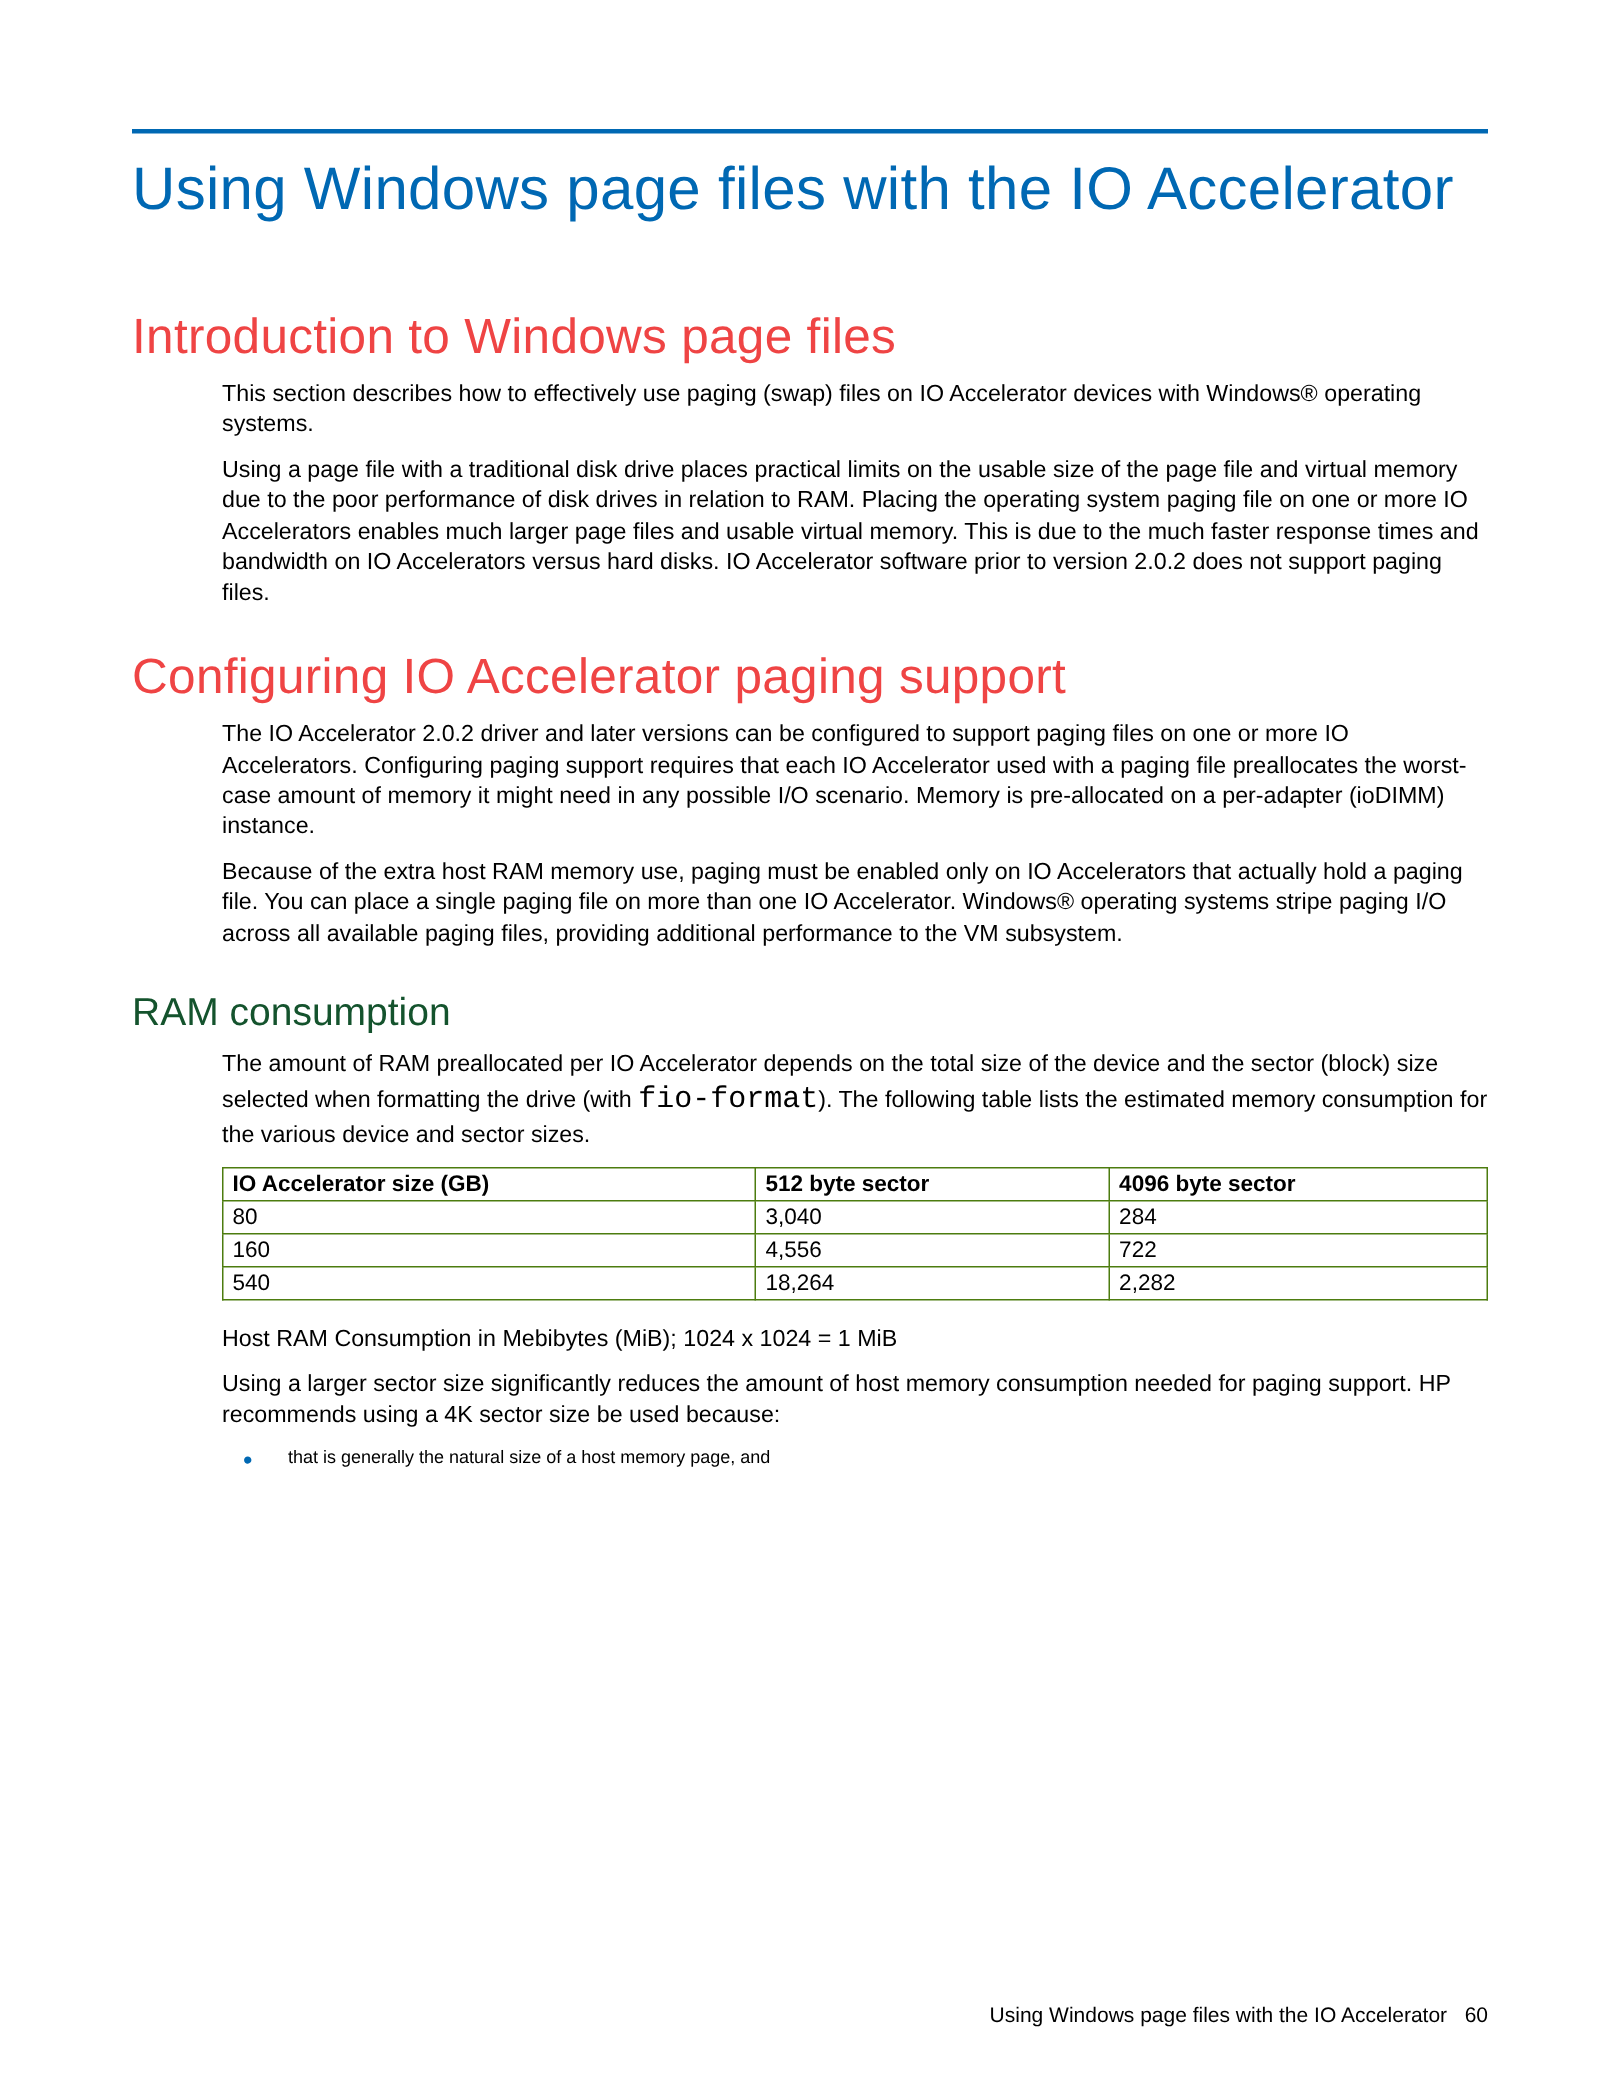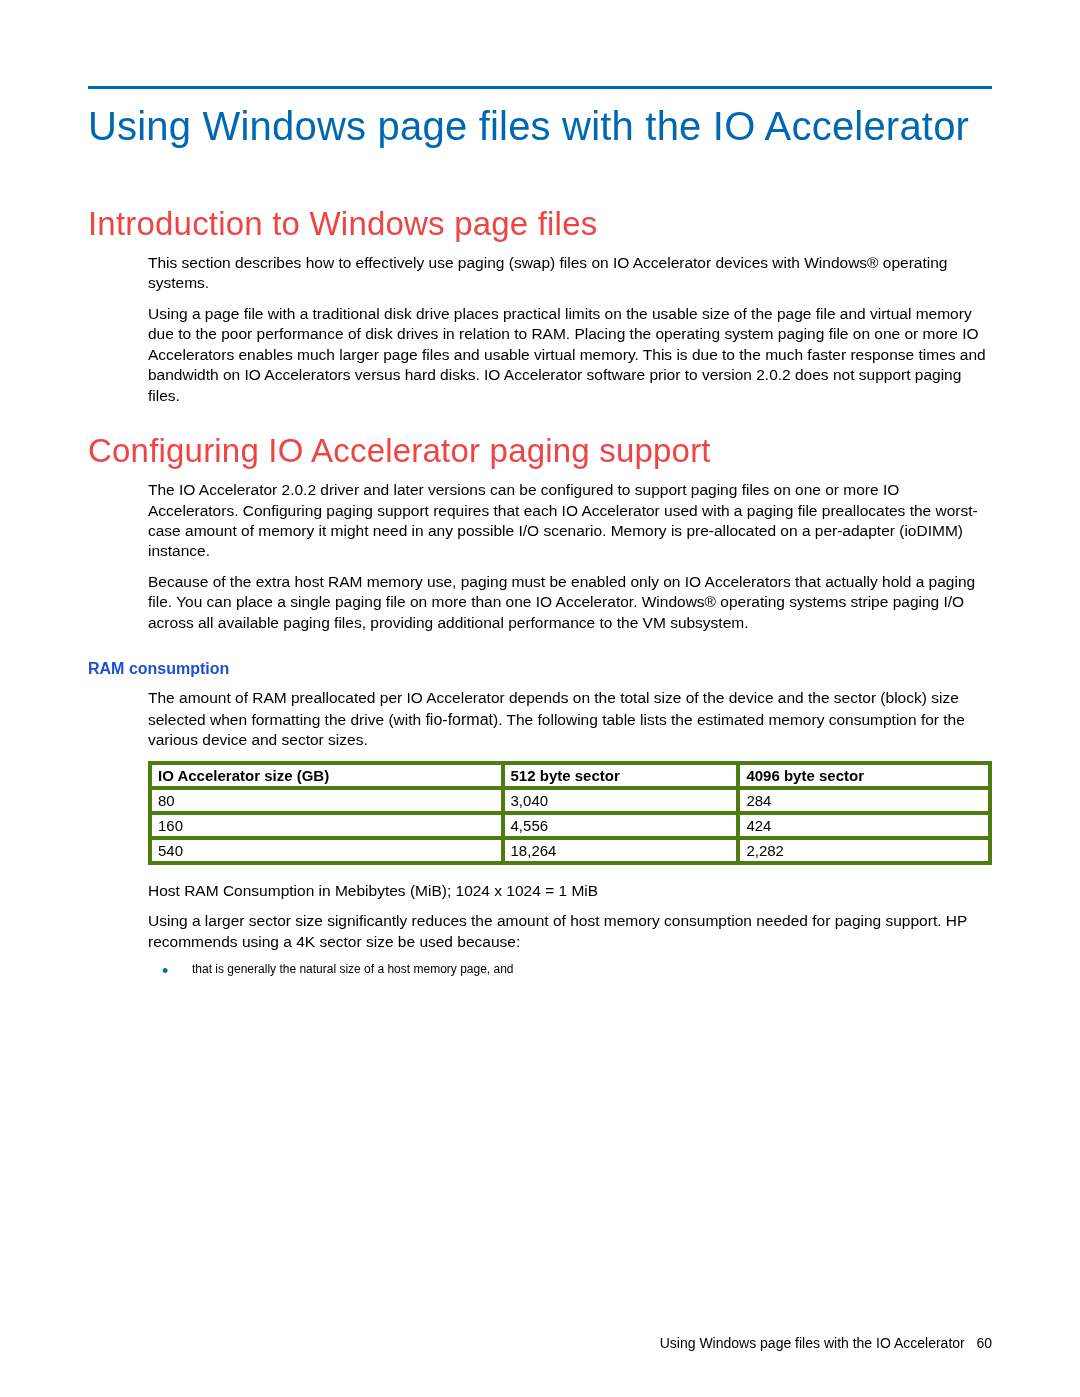--- a/index.html
+++ b/index.html
@@ -32,47 +32,47 @@
   }
   h2 {
     font-weight: 300;
     font-size: 33px;
     line-height: 1.15;
     color: #ef4444;
     margin: 0 0 10px 0;
     letter-spacing: 0.2px;
   }
   h3 {
-    font-weight: 700;
-    font-size: 16px;
+    font-weight: 400;
+    font-size: 26px;
     line-height: 1.2;
-    color: #1d4ed8;
+    color: #14532d;
     margin: 18px 0 10px 0;
   }
   .body-block {
     margin-left: 60px;
   }
   p {
     font-size: 15.5px;
     line-height: 1.32;
     margin: 0 0 10px 0;
   }
   .after-h2 { margin-bottom: 26px; }
   code.inline {
-    font-family: Liberation Sans, sans-serif;
-    font-size: 16px;
+    font-family: Liberation Mono, monospace;
+    font-size: 20px;
   }
   table.data {
     border-collapse: collapse;
     width: 100%;
     margin: 4px 0 16px 0;
     font-size: 15px;
   }
   table.data th, table.data td {
-    border: 4px solid #4d7c0f;
+    border: 1px solid #4d7c0f;
     text-align: left;
     padding: 2px 6px 2px 6px;
     font-weight: 400;
   }
   table.data th {
     font-weight: 700;
   }
   ul.bullets {
     list-style: none;
     padding: 0;
@@ -137,21 +137,21 @@
       </thead>
       <tbody>
         <tr>
           <td>80</td>
           <td>3,040</td>
           <td>284</td>
         </tr>
         <tr>
           <td>160</td>
           <td>4,556</td>
-          <td>424</td>
+          <td>722</td>
         </tr>
         <tr>
           <td>540</td>
           <td>18,264</td>
           <td>2,282</td>
         </tr>
       </tbody>
     </table>
 
     <p>Host RAM Consumption in Mebibytes (MiB); 1024 x 1024 = 1 MiB</p>

